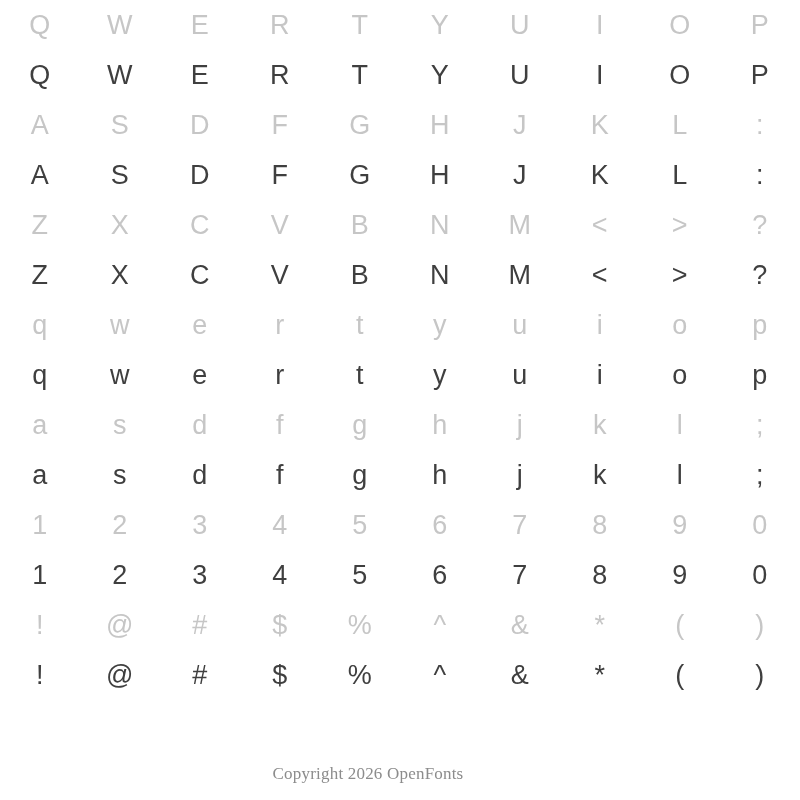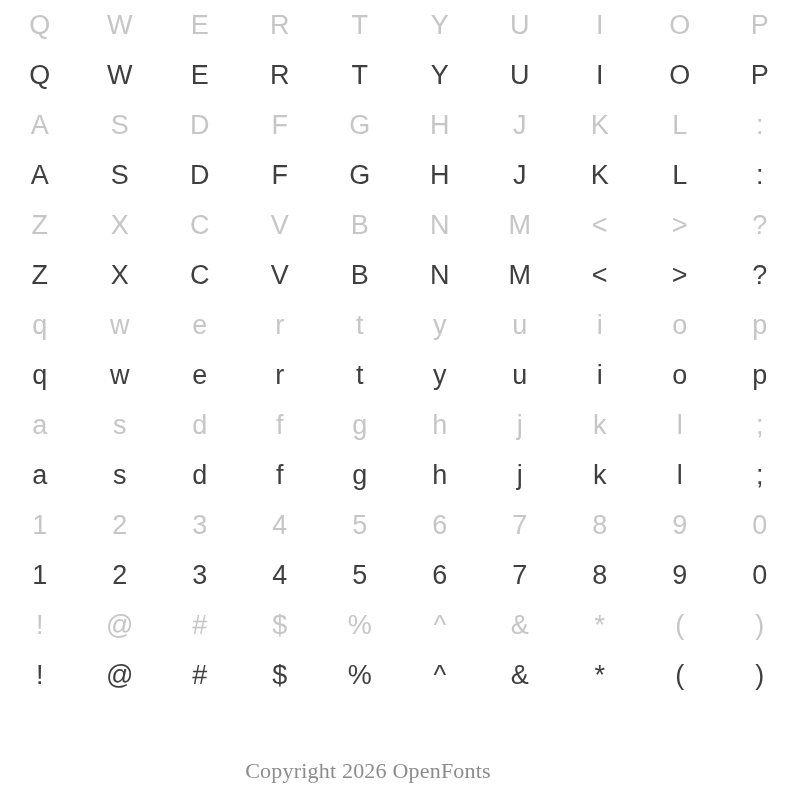--- a/index.html
+++ b/index.html
@@ -45,21 +45,21 @@
   .cell.dark {
     color: #3f3f3f;
   }
   .footer {
     position: absolute;
     left: 0;
     right: 0;
     bottom: 16px;
     text-align: center;
     padding-right: 64px;
-    font-size: 22px;
+    font-size: 17px;
     color: #8c8c8c;
     font-family: "Liberation Serif", serif;
     letter-spacing: 0.2px;
   }
   .footer-text {
     display: inline-block;
   }
 </style>
 </head>
 <body>

